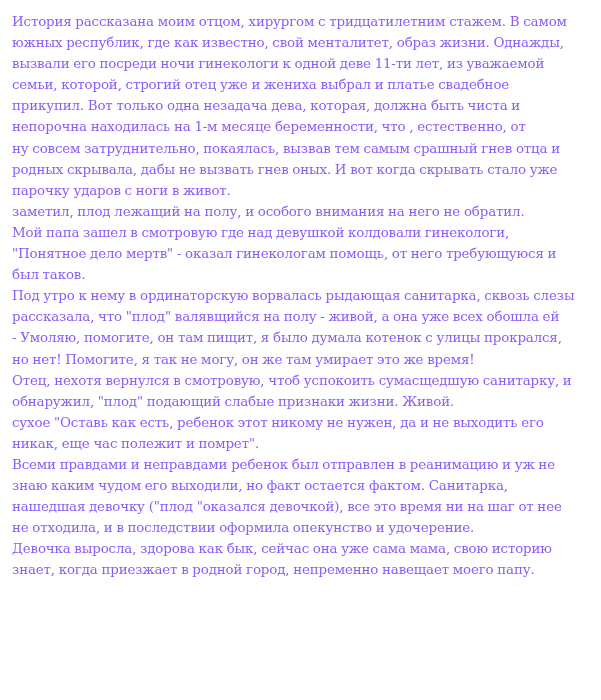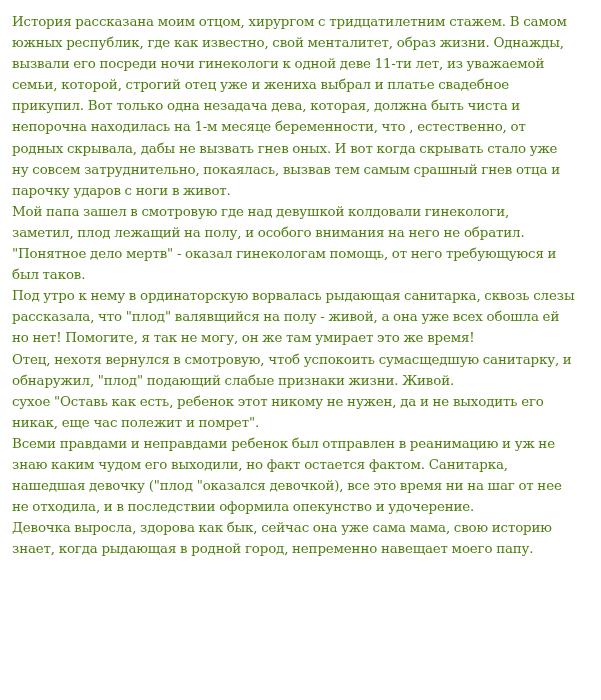--- a/index.html
+++ b/index.html
@@ -5,49 +5,50 @@
   html, body { margin: 0; padding: 0; background: #ffffff; }
   body { width: 601px; height: 700px; overflow: hidden; }
   .doc {
     position: absolute;
     left: 12px;
     top: 11px;
     width: 585px;
     font-family: "DejaVu Serif", "Liberation Serif", serif;
     font-size: 13.4px;
     line-height: 21.1px;
-    color: #4d7c0f;
+    color: #8b5cf6;
     letter-spacing: -0.15px;
     word-spacing: -0.3px;
   }
   .line { display: block; white-space: nowrap; height: 21.1px; }
 </style>
 </head>
 <body>
 
 <div class="doc">
   <span class="line">История рассказана моим отцом, хирургом с тридцатилетним стажем. В самом</span>
   <span class="line">южных республик, где как известно, свой менталитет, образ жизни. Однажды,</span>
   <span class="line">вызвали его посреди ночи гинекологи к одной деве 11-ти лет, из уважаемой</span>
   <span class="line">семьи, которой, строгий отец уже и жениха выбрал и платье свадебное</span>
   <span class="line">прикупил. Вот только одна незадача дева, которая, должна быть чиста и</span>
   <span class="line">непорочна находилась на 1-м месяце беременности, что , естественно, от</span>
+  <span class="line">ну совсем затруднительно, покаялась, вызвав тем самым срашный гнев отца и</span>
   <span class="line">родных скрывала, дабы не вызвать гнев оных. И вот когда скрывать стало уже</span>
-  <span class="line">ну совсем затруднительно, покаялась, вызвав тем самым срашный гнев отца и</span>
   <span class="line">парочку ударов с ноги в живот.</span>
+  <span class="line">заметил, плод лежащий на полу, и особого внимания на него не обратил.</span>
   <span class="line">Мой папа зашел в смотровую где над девушкой колдовали гинекологи,</span>
-  <span class="line">заметил, плод лежащий на полу, и особого внимания на него не обратил.</span>
   <span class="line">"Понятное дело мертв" - оказал гинекологам помощь, от него требующуюся и</span>
   <span class="line">был таков.</span>
   <span class="line">Под утро к нему в ординаторскую ворвалась рыдающая санитарка, сквозь слезы</span>
   <span class="line">рассказала, что "плод" валявщийся на полу - живой, а она уже всех обошла ей</span>
+  <span class="line">- Умоляю, помогите, он там пищит, я было думала котенок с улицы прокрался,</span>
   <span class="line">но нет! Помогите, я так не могу, он же там умирает это же время!</span>
   <span class="line">Отец, нехотя вернулся в смотровую, чтоб успокоить сумасщедшую санитарку, и</span>
   <span class="line">обнаружил, "плод" подающий слабые признаки жизни. Живой.</span>
   <span class="line">сухое "Оставь как есть, ребенок этот никому не нужен, да и не выходить его</span>
   <span class="line">никак, еще час полежит и помрет".</span>
   <span class="line">Всеми правдами и неправдами ребенок был отправлен в реанимацию и уж не</span>
   <span class="line">знаю каким чудом его выходили, но факт остается фактом. Санитарка,</span>
   <span class="line">нашедшая девочку ("плод "оказался девочкой), все это время ни на шаг от нее</span>
   <span class="line">не отходила, и в последствии оформила опекунство и удочерение.</span>
   <span class="line">Девочка выросла, здорова как бык, сейчас она уже сама мама, свою историю</span>
-  <span class="line">знает, когда рыдающая в родной город, непременно навещает моего папу.</span>
+  <span class="line">знает, когда приезжает в родной город, непременно навещает моего папу.</span>
 </div>
 
 </body></html>

